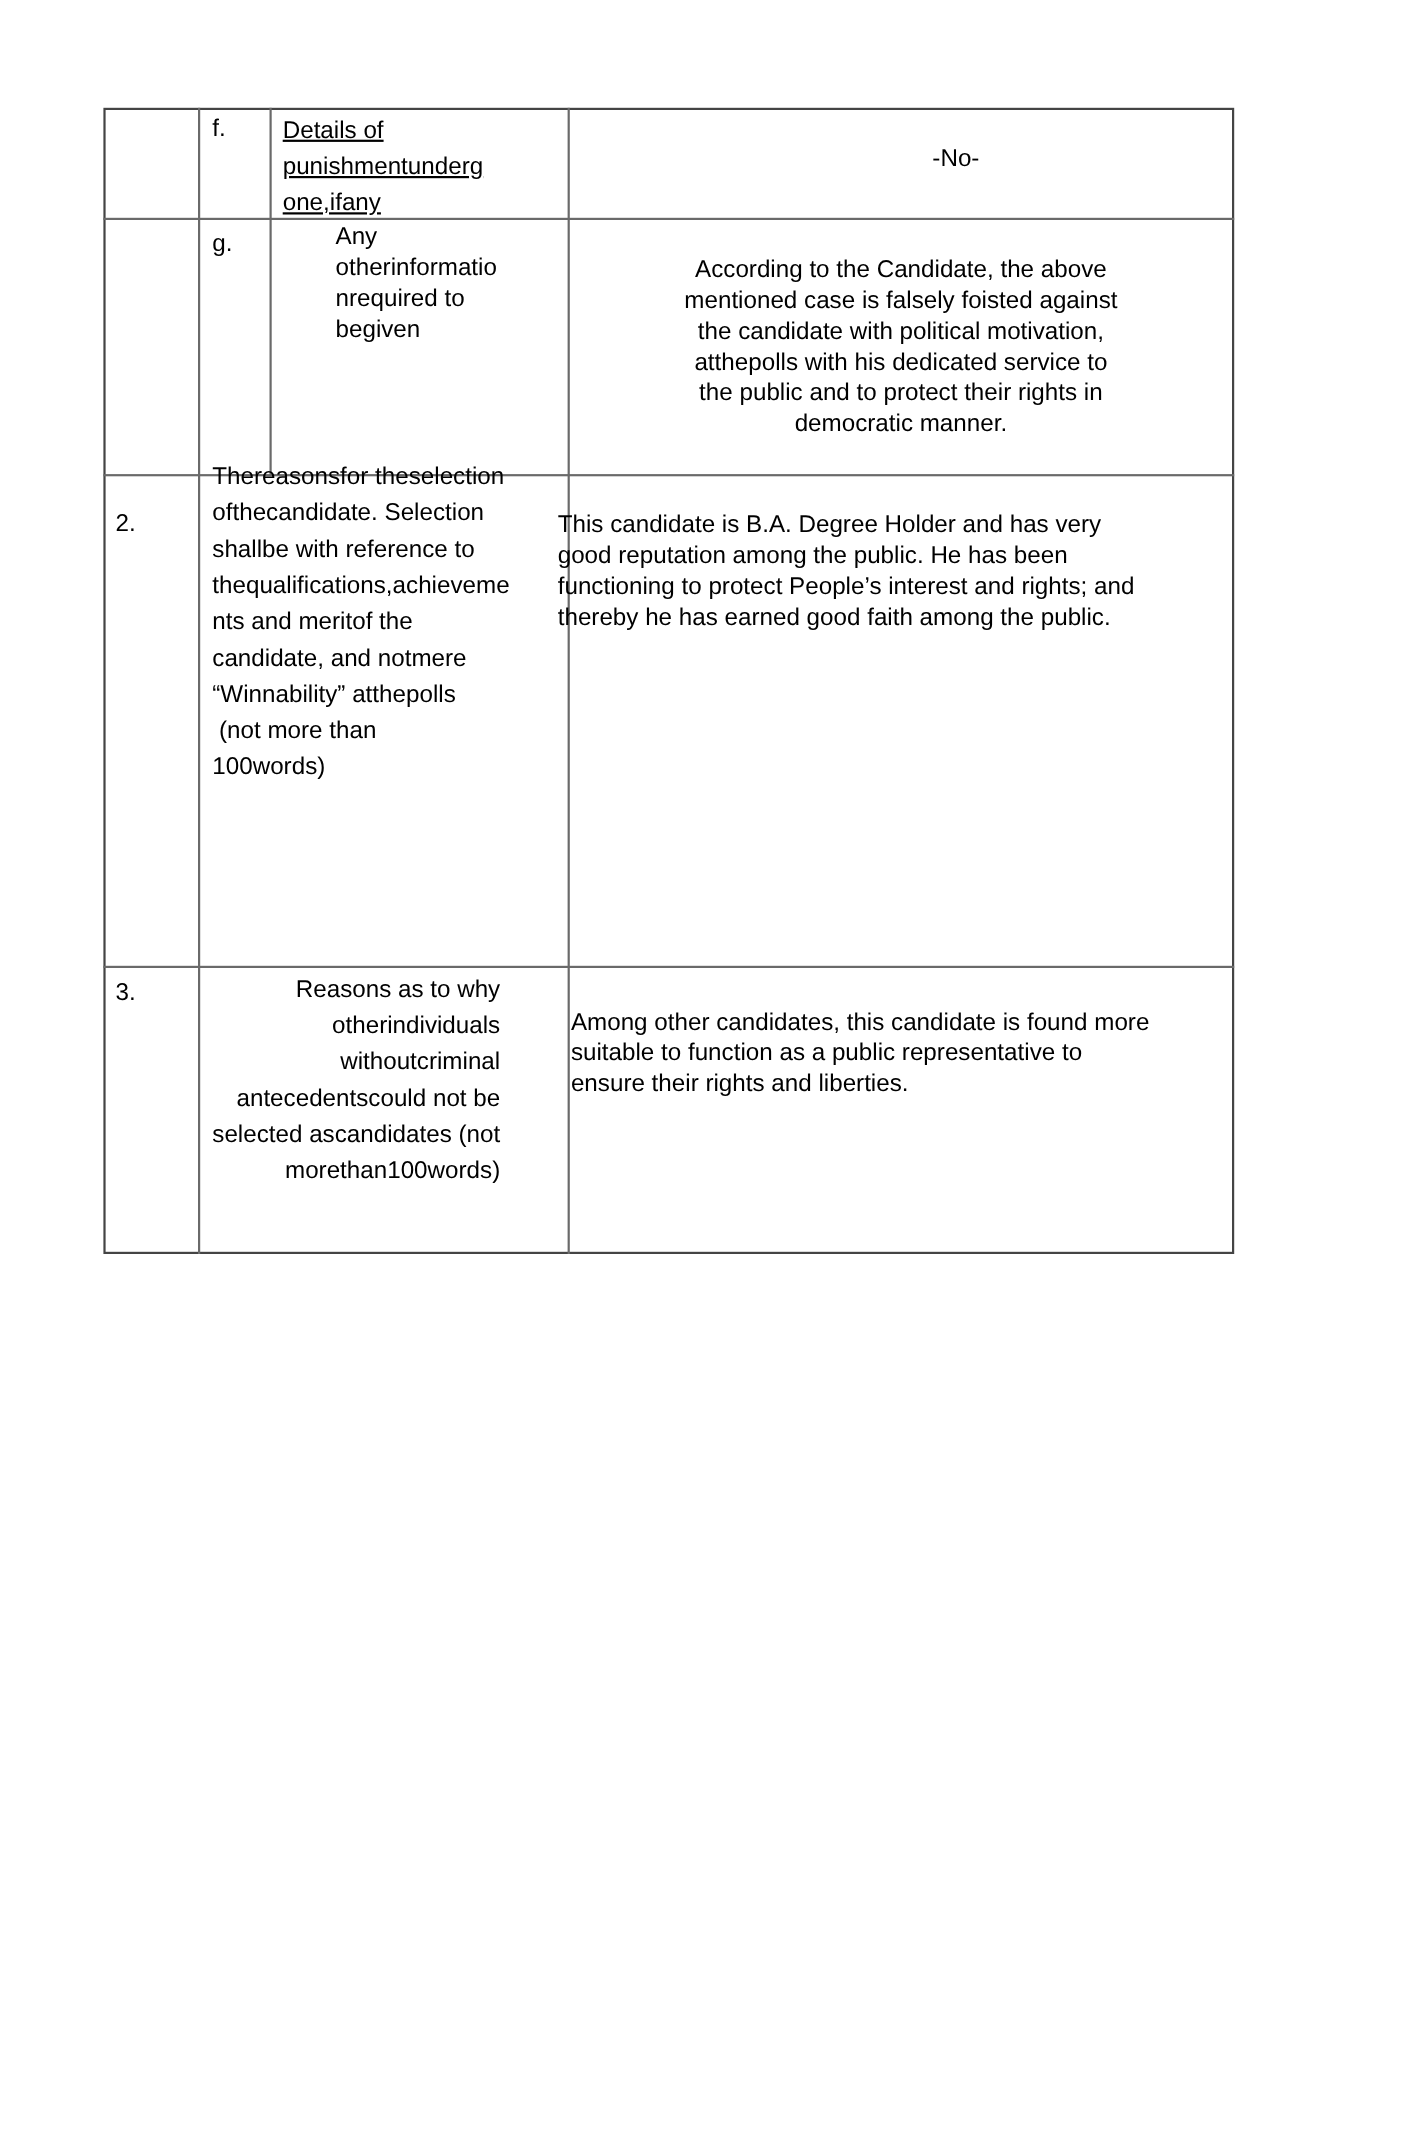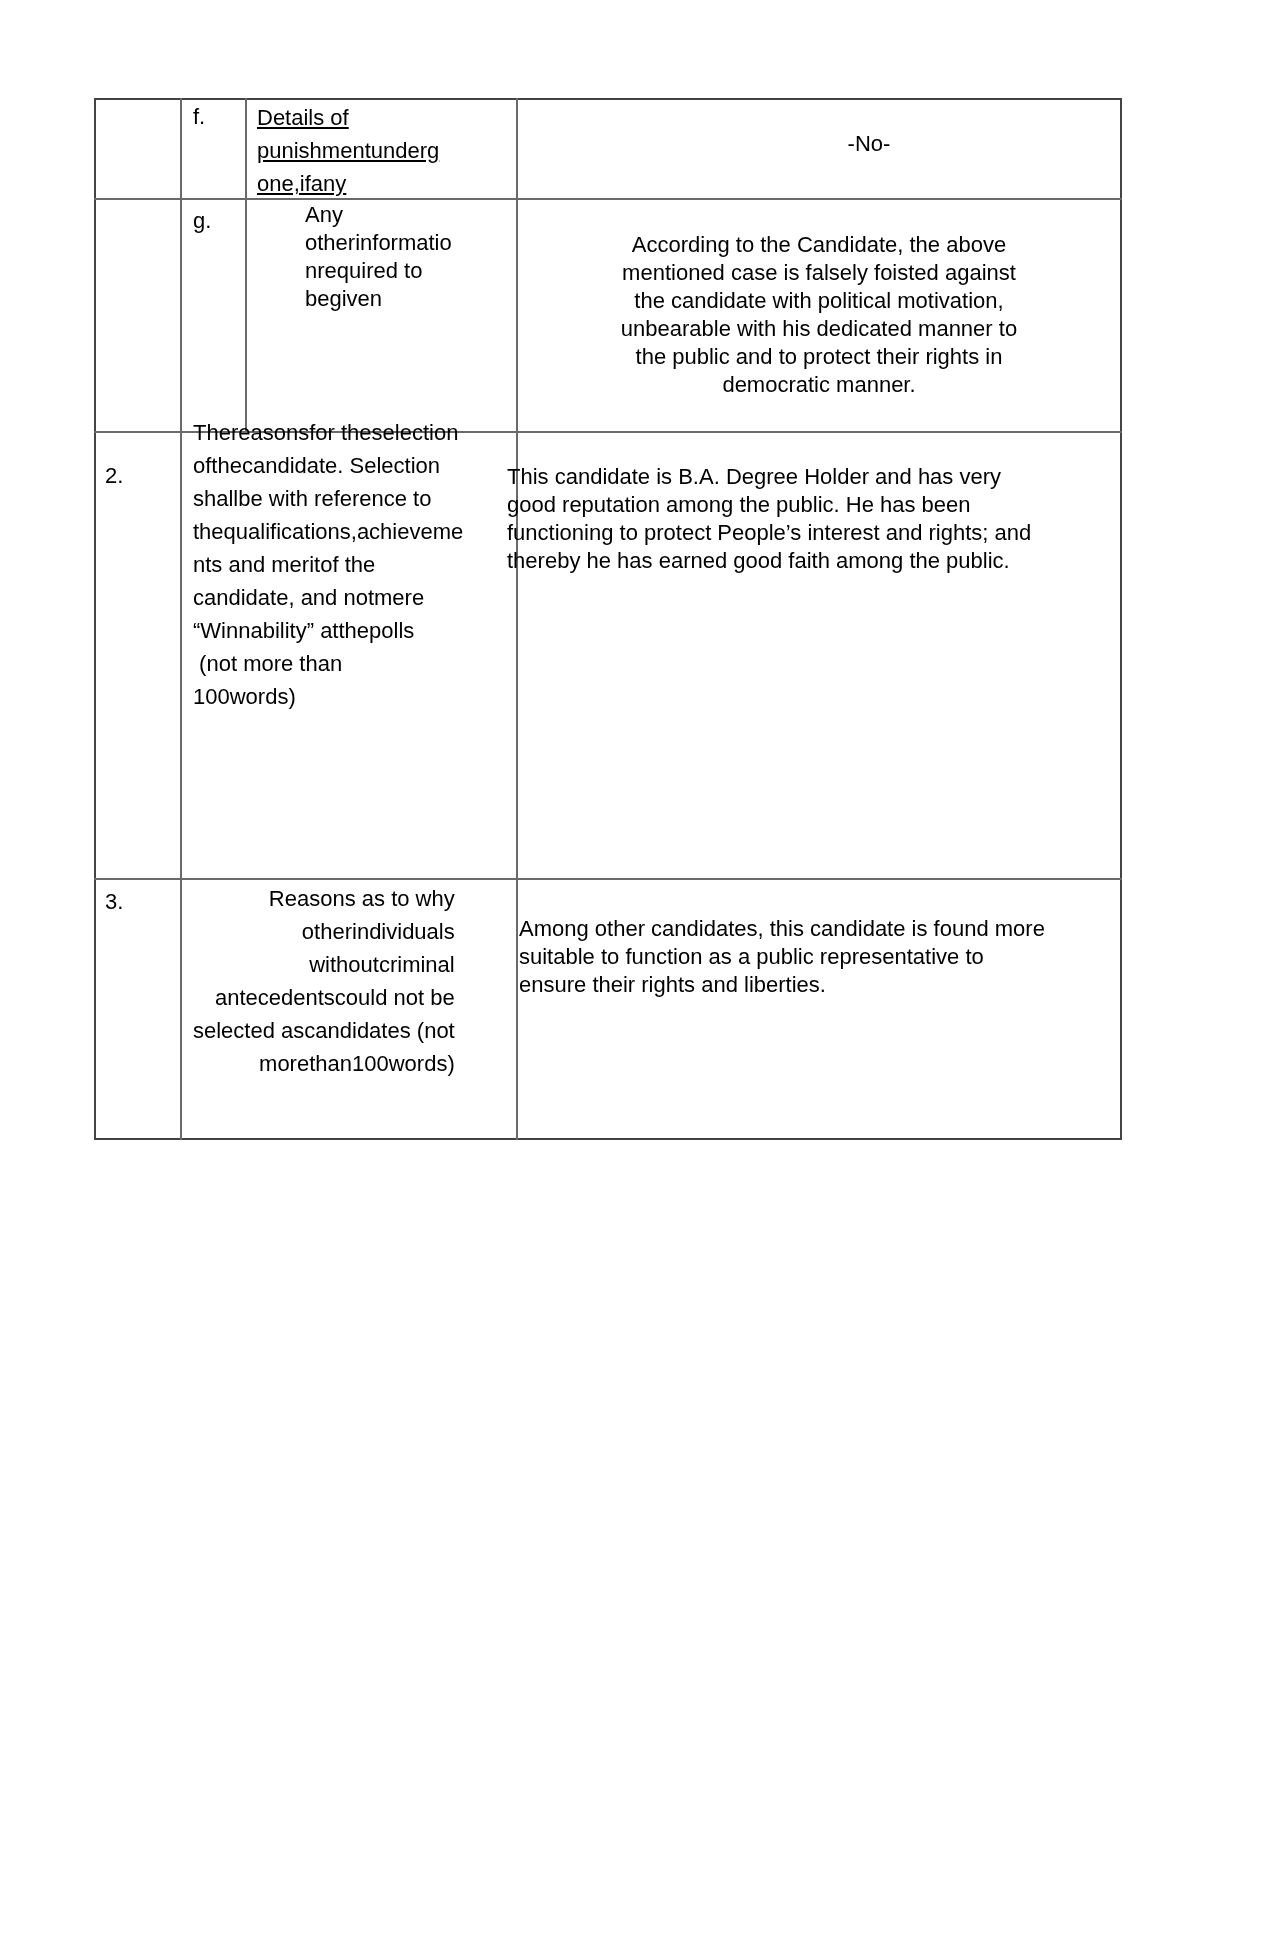--- a/index.html
+++ b/index.html
@@ -33,21 +33,21 @@
 <div class="txt center" style="left:518px; width:702px; top:130px;">-No-</div>
 
 <div class="txt" style="left:193px; top:207px;">g.</div>
 <div class="txt" style="left:257px; top:201px;margin-left:48px;">Any
 otherinformatio
 nrequired to
 begiven</div>
 <div class="txt center" style="left:518px; width:602px; top:231px;">According to the Candidate, the above
 mentioned case is falsely foisted against
 the candidate with political motivation,
-unbearable with his dedicated manner to
+atthepolls with his dedicated service to
 the public and to protect their rights in
 democratic manner.</div>
 
 <div class="txt" style="left:105px; top:462px;">2.</div>
 <div class="txt left-text" style="left:193px; top:416px;">Thereasonsfor theselection
 ofthecandidate. Selection
 shallbe with reference to
 thequalifications,achieveme
 nts and meritof the
 candidate, and notmere

